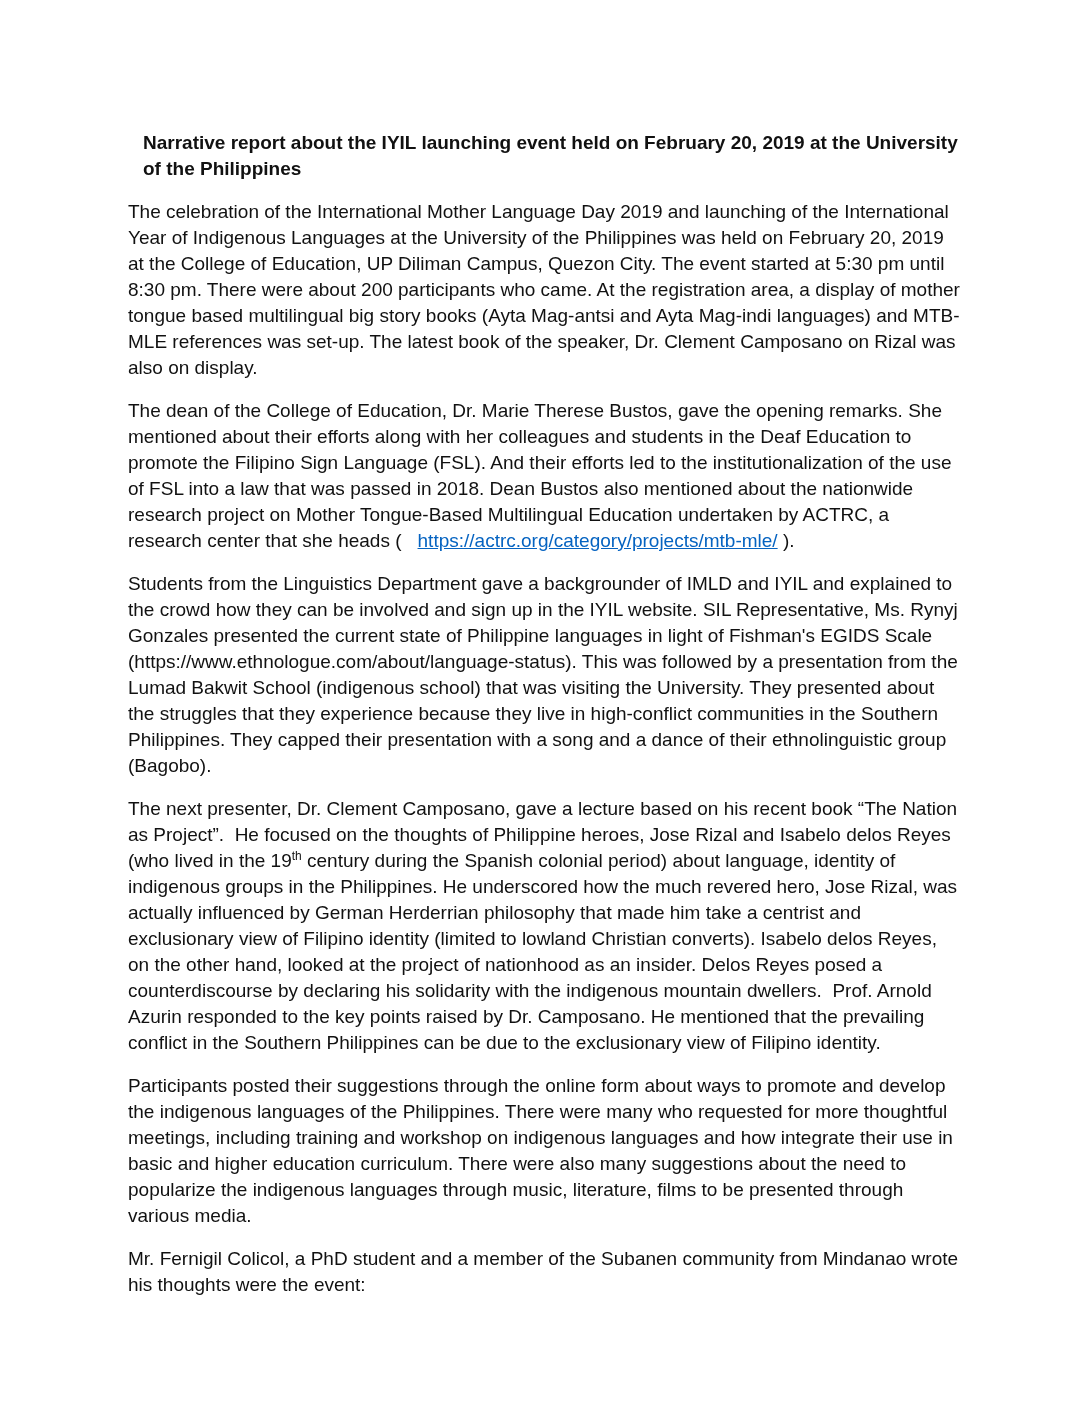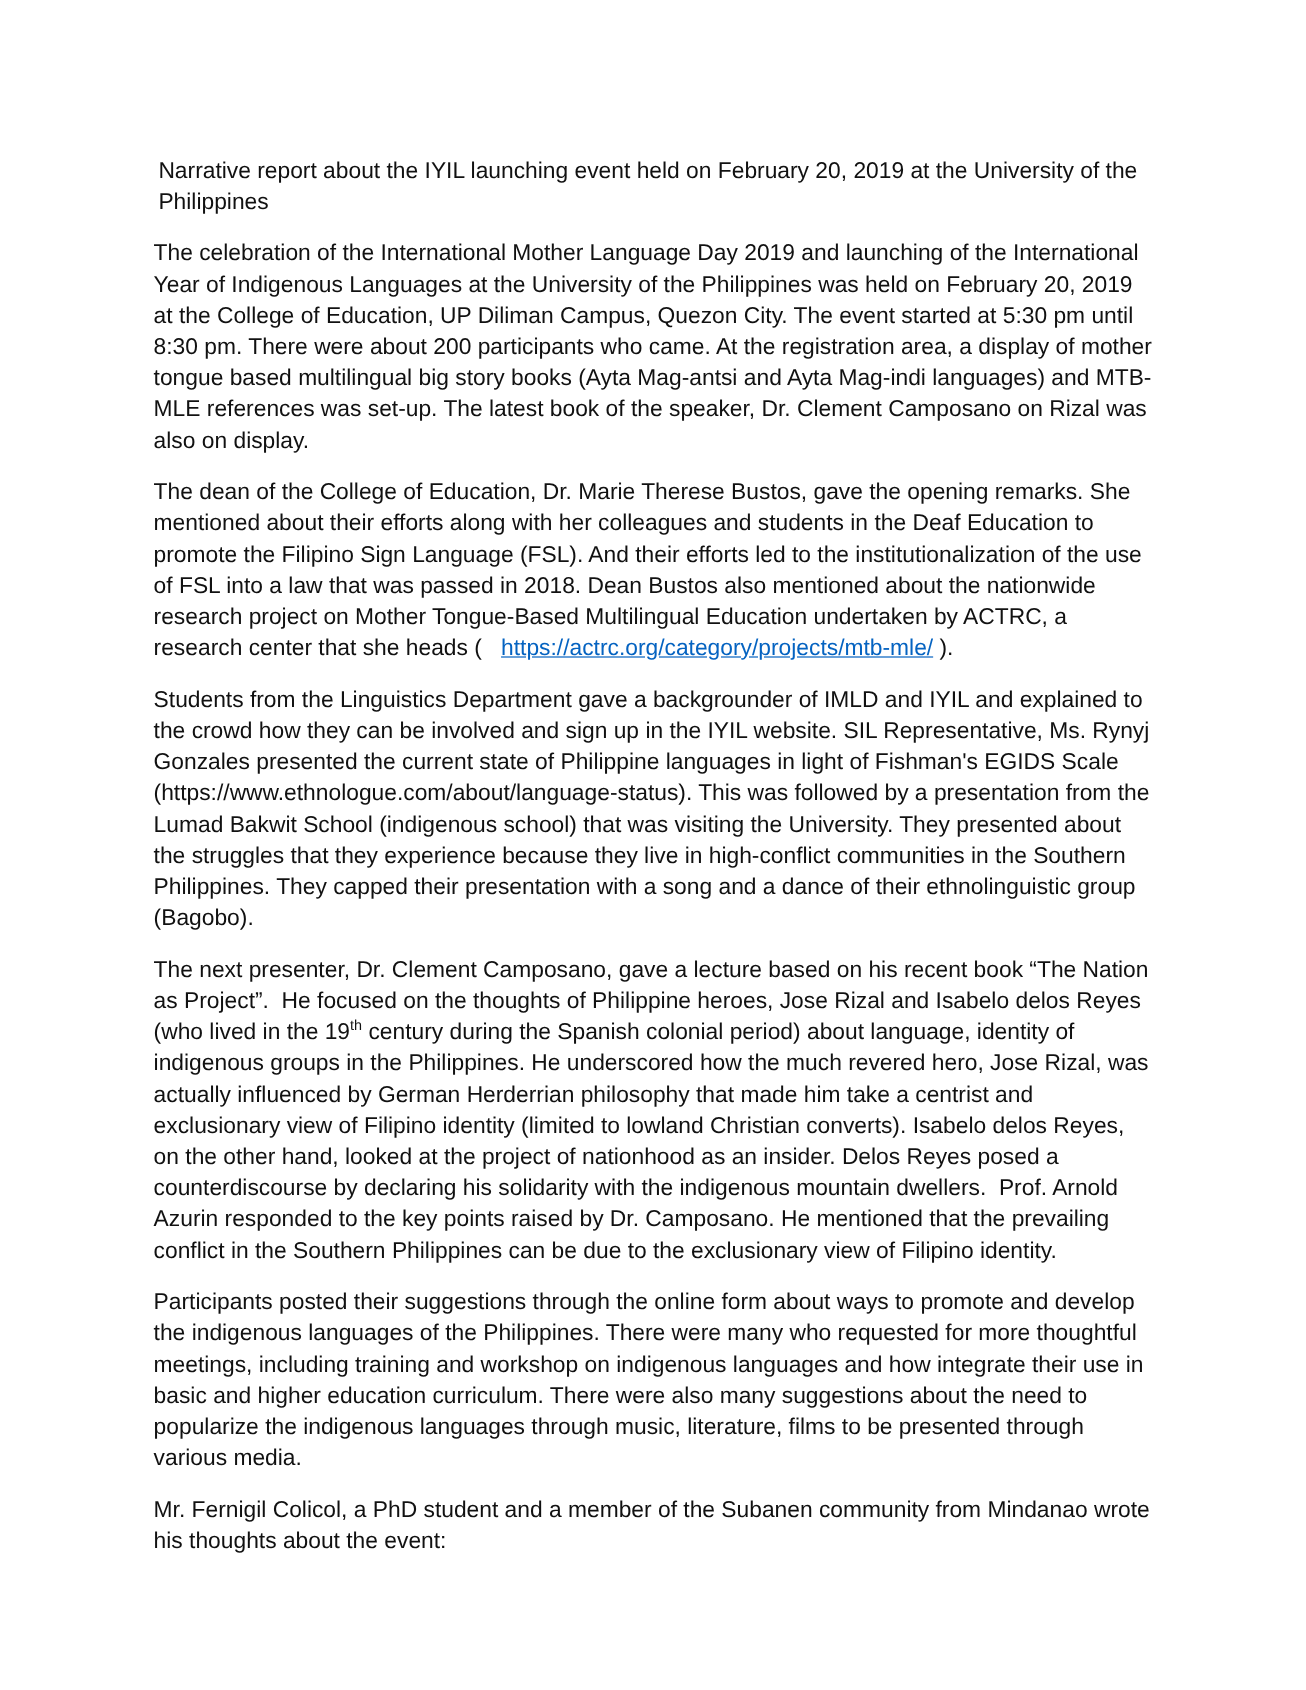--- a/index.html
+++ b/index.html
@@ -17,22 +17,22 @@
     padding: 130px 128px 0 128px;
     font-family: "Liberation Sans", "DejaVu Sans", sans-serif;
     font-size: 19px;
     line-height: 26px;
     color: #111111;
     overflow: hidden;
   }
   .doc-title {
     font-size: 19px;
     line-height: 26px;
-    font-weight: normal;
-    margin: 0 0 17px 4px;
+    font-weight: bold;
+    margin: 0 0 17px 15px;
     white-space: pre-wrap;
   }
   .para {
     margin: 0 0 17px 0;
     white-space: pre-wrap;
   }
   .hyperlink {
     color: var(--link-color, #0563c1);
     text-decoration: underline;
     cursor: pointer;
@@ -54,15 +54,15 @@
   <p class="para">The celebration of the International Mother Language Day 2019 and launching of the International Year of Indigenous Languages at the University of the Philippines was held on February 20, 2019 at the College of Education, UP Diliman Campus, Quezon City. The event started at 5:30 pm until 8:30 pm. There were about 200 participants who came. At the registration area, a display of mother tongue based multilingual big story books (Ayta Mag-antsi and Ayta Mag-indi languages) and MTB-MLE references was set-up. The latest book of the speaker, Dr. Clement Camposano on Rizal was also on display.</p>
 
   <p class="para"><span>The dean of the College of Education, Dr. Marie Therese Bustos, gave the opening remarks. She mentioned about their efforts along with her colleagues and students in the Deaf Education to promote the Filipino Sign Language (FSL). And their efforts led to the institutionalization of the use of FSL into a law that was passed in 2018. Dean Bustos also mentioned about the nationwide research project on Mother Tongue-Based Multilingual Education undertaken by ACTRC, a research center that she heads (</span><a class="hyperlink">https://actrc.org/category/projects/mtb-mle/</a><span> ).</span></p>
 
   <p class="para">Students from the Linguistics Department gave a backgrounder of IMLD and IYIL and explained to the crowd how they can be involved and sign up in the IYIL website. SIL Representative, Ms. Rynyj Gonzales presented the current state of Philippine languages in light of Fishman's EGIDS Scale (https://www.ethnologue.com/about/language-status). This was followed by a presentation from the Lumad Bakwit School (indigenous school) that was visiting the University. They presented about the struggles that they experience because they live in high-conflict communities in the Southern Philippines. They capped their presentation with a song and a dance of their ethnolinguistic group (Bagobo).</p>
 
   <p class="para"><span>The next presenter, Dr. Clement Camposano, gave a lecture based on his recent book “The Nation as Project”.  He focused on the thoughts of Philippine heroes, Jose Rizal and Isabelo delos Reyes (who lived in the 19</span><sup class="ordinal">th</sup><span> century during the Spanish colonial period) about language, identity of indigenous groups in the Philippines. He underscored how the much revered hero, Jose Rizal, was actually influenced by German Herderrian philosophy that made him take a centrist and exclusionary view of Filipino identity (limited to lowland Christian converts). Isabelo delos Reyes, on the other hand, looked at the project of nationhood as an insider. Delos Reyes posed a counterdiscourse by declaring his solidarity with the indigenous mountain dwellers.  Prof. Arnold Azurin responded to the key points raised by Dr. Camposano. He mentioned that the prevailing conflict in the Southern Philippines can be due to the exclusionary view of Filipino identity.</span></p>
 
   <p class="para">Participants posted their suggestions through the online form about ways to promote and develop the indigenous languages of the Philippines. There were many who requested for more thoughtful meetings, including training and workshop on indigenous languages and how integrate their use in basic and higher education curriculum. There were also many suggestions about the need to popularize the indigenous languages through music, literature, films to be presented through various media.</p>
 
-  <p class="para">Mr. Fernigil Colicol, a PhD student and a member of the Subanen community from Mindanao wrote his thoughts about the event:</p>
+  <p class="para">Mr. Fernigil Colicol, a PhD student and a member of the Subanen community from Mindanao wrote his thoughts were the event:</p>
 
 </div>
 
 </body></html>

